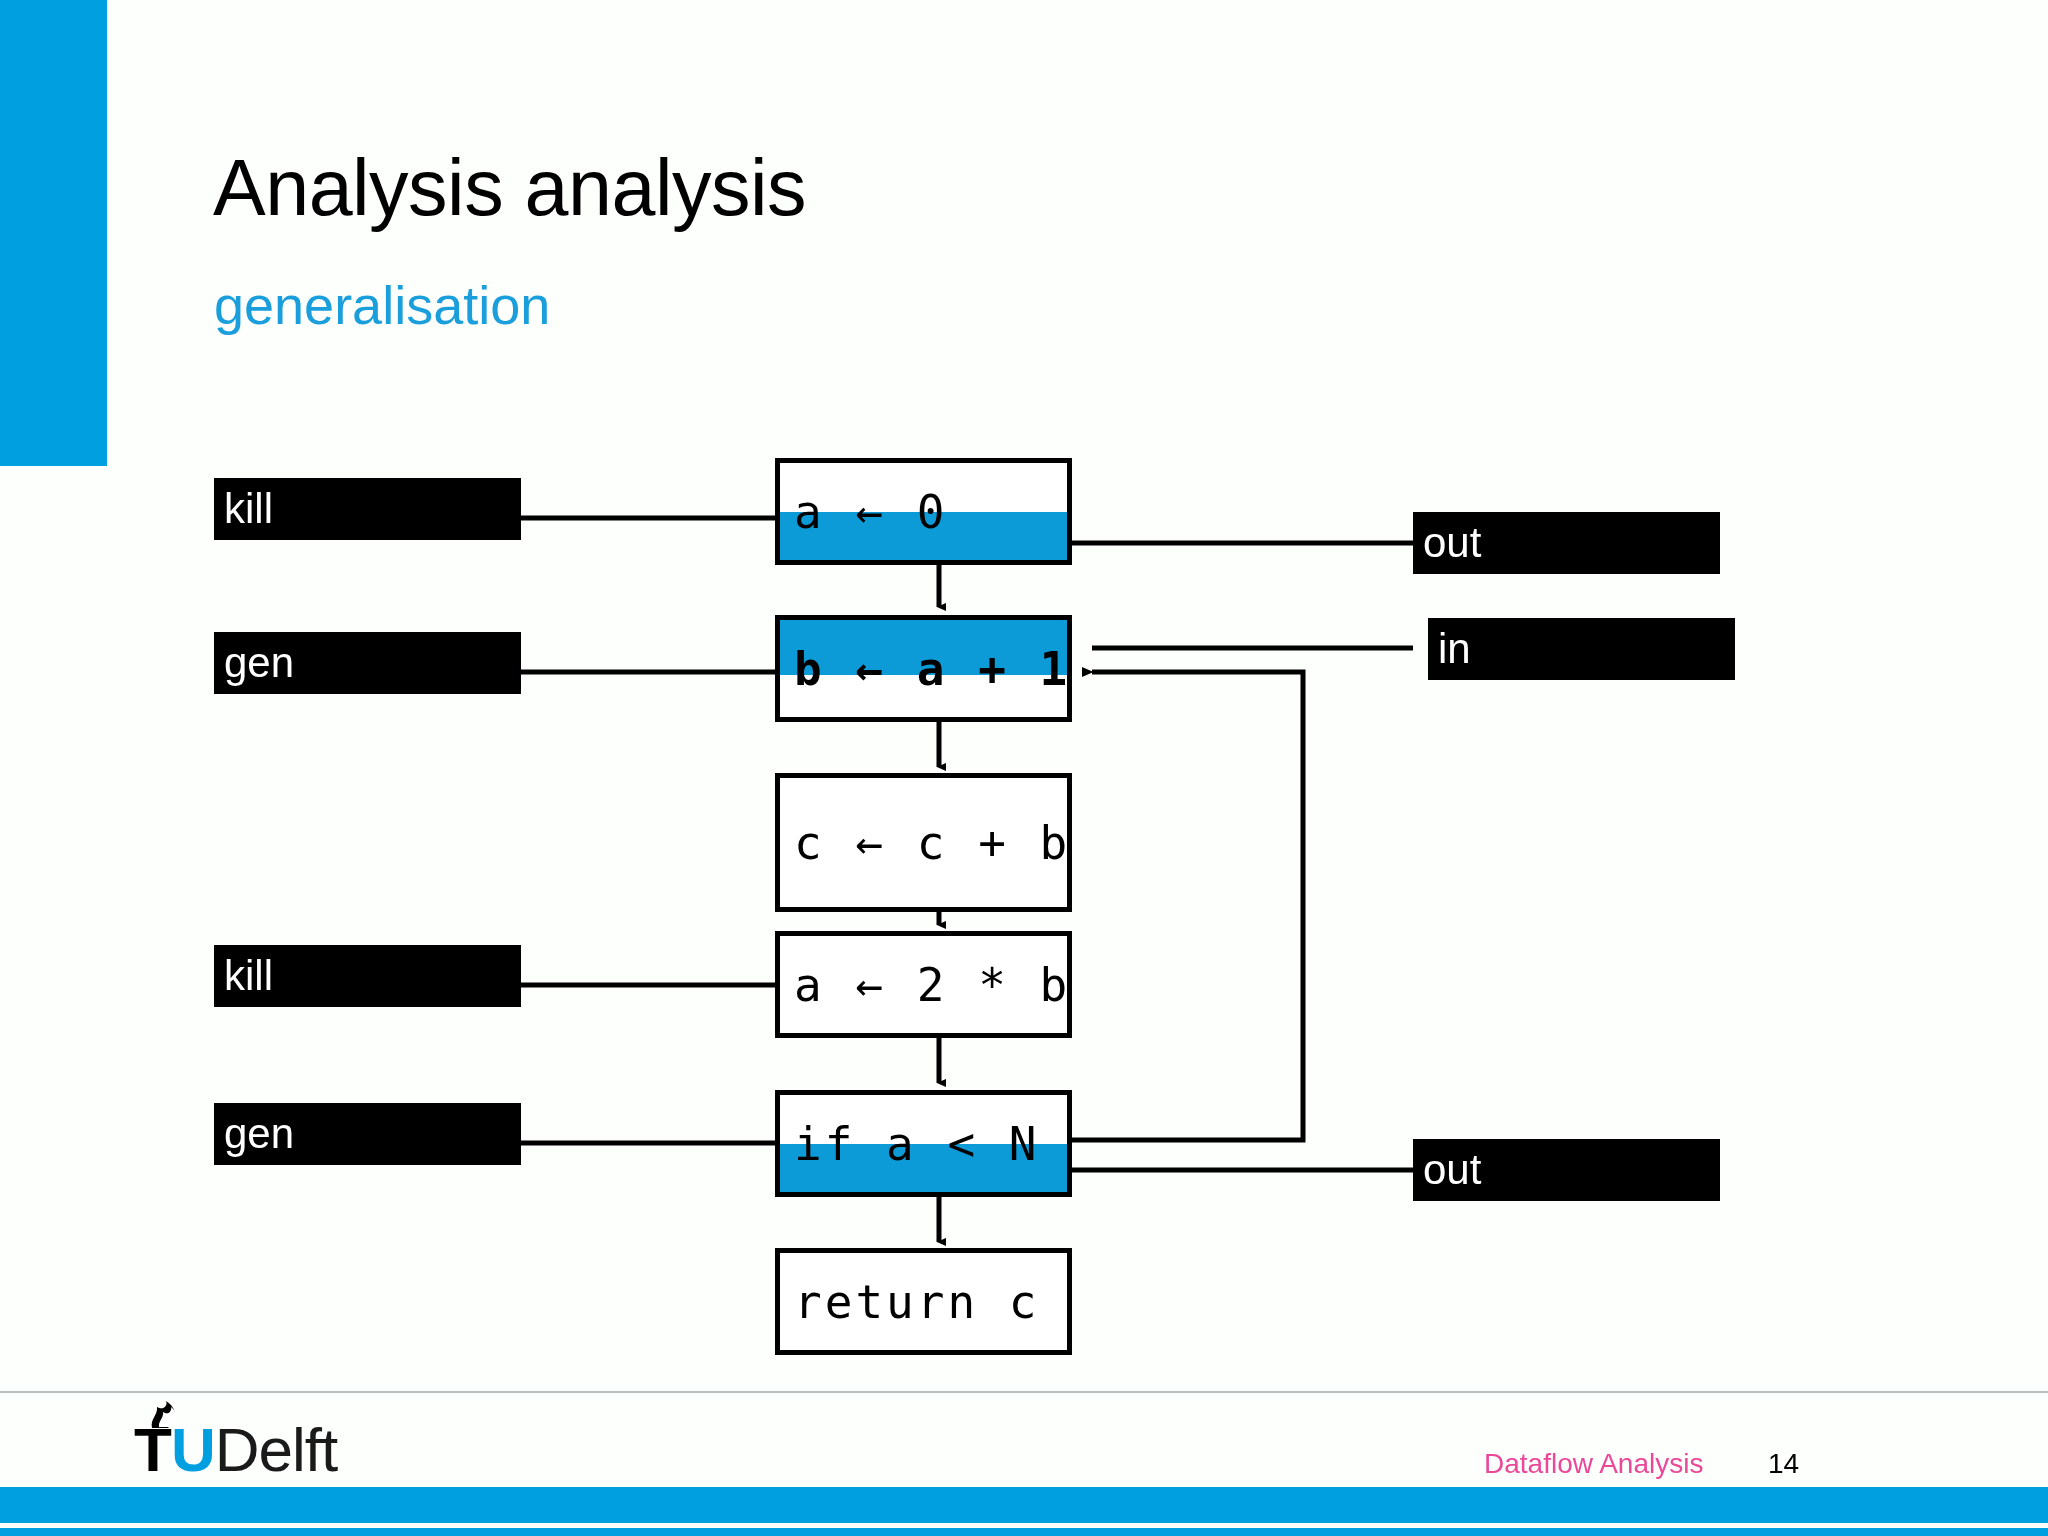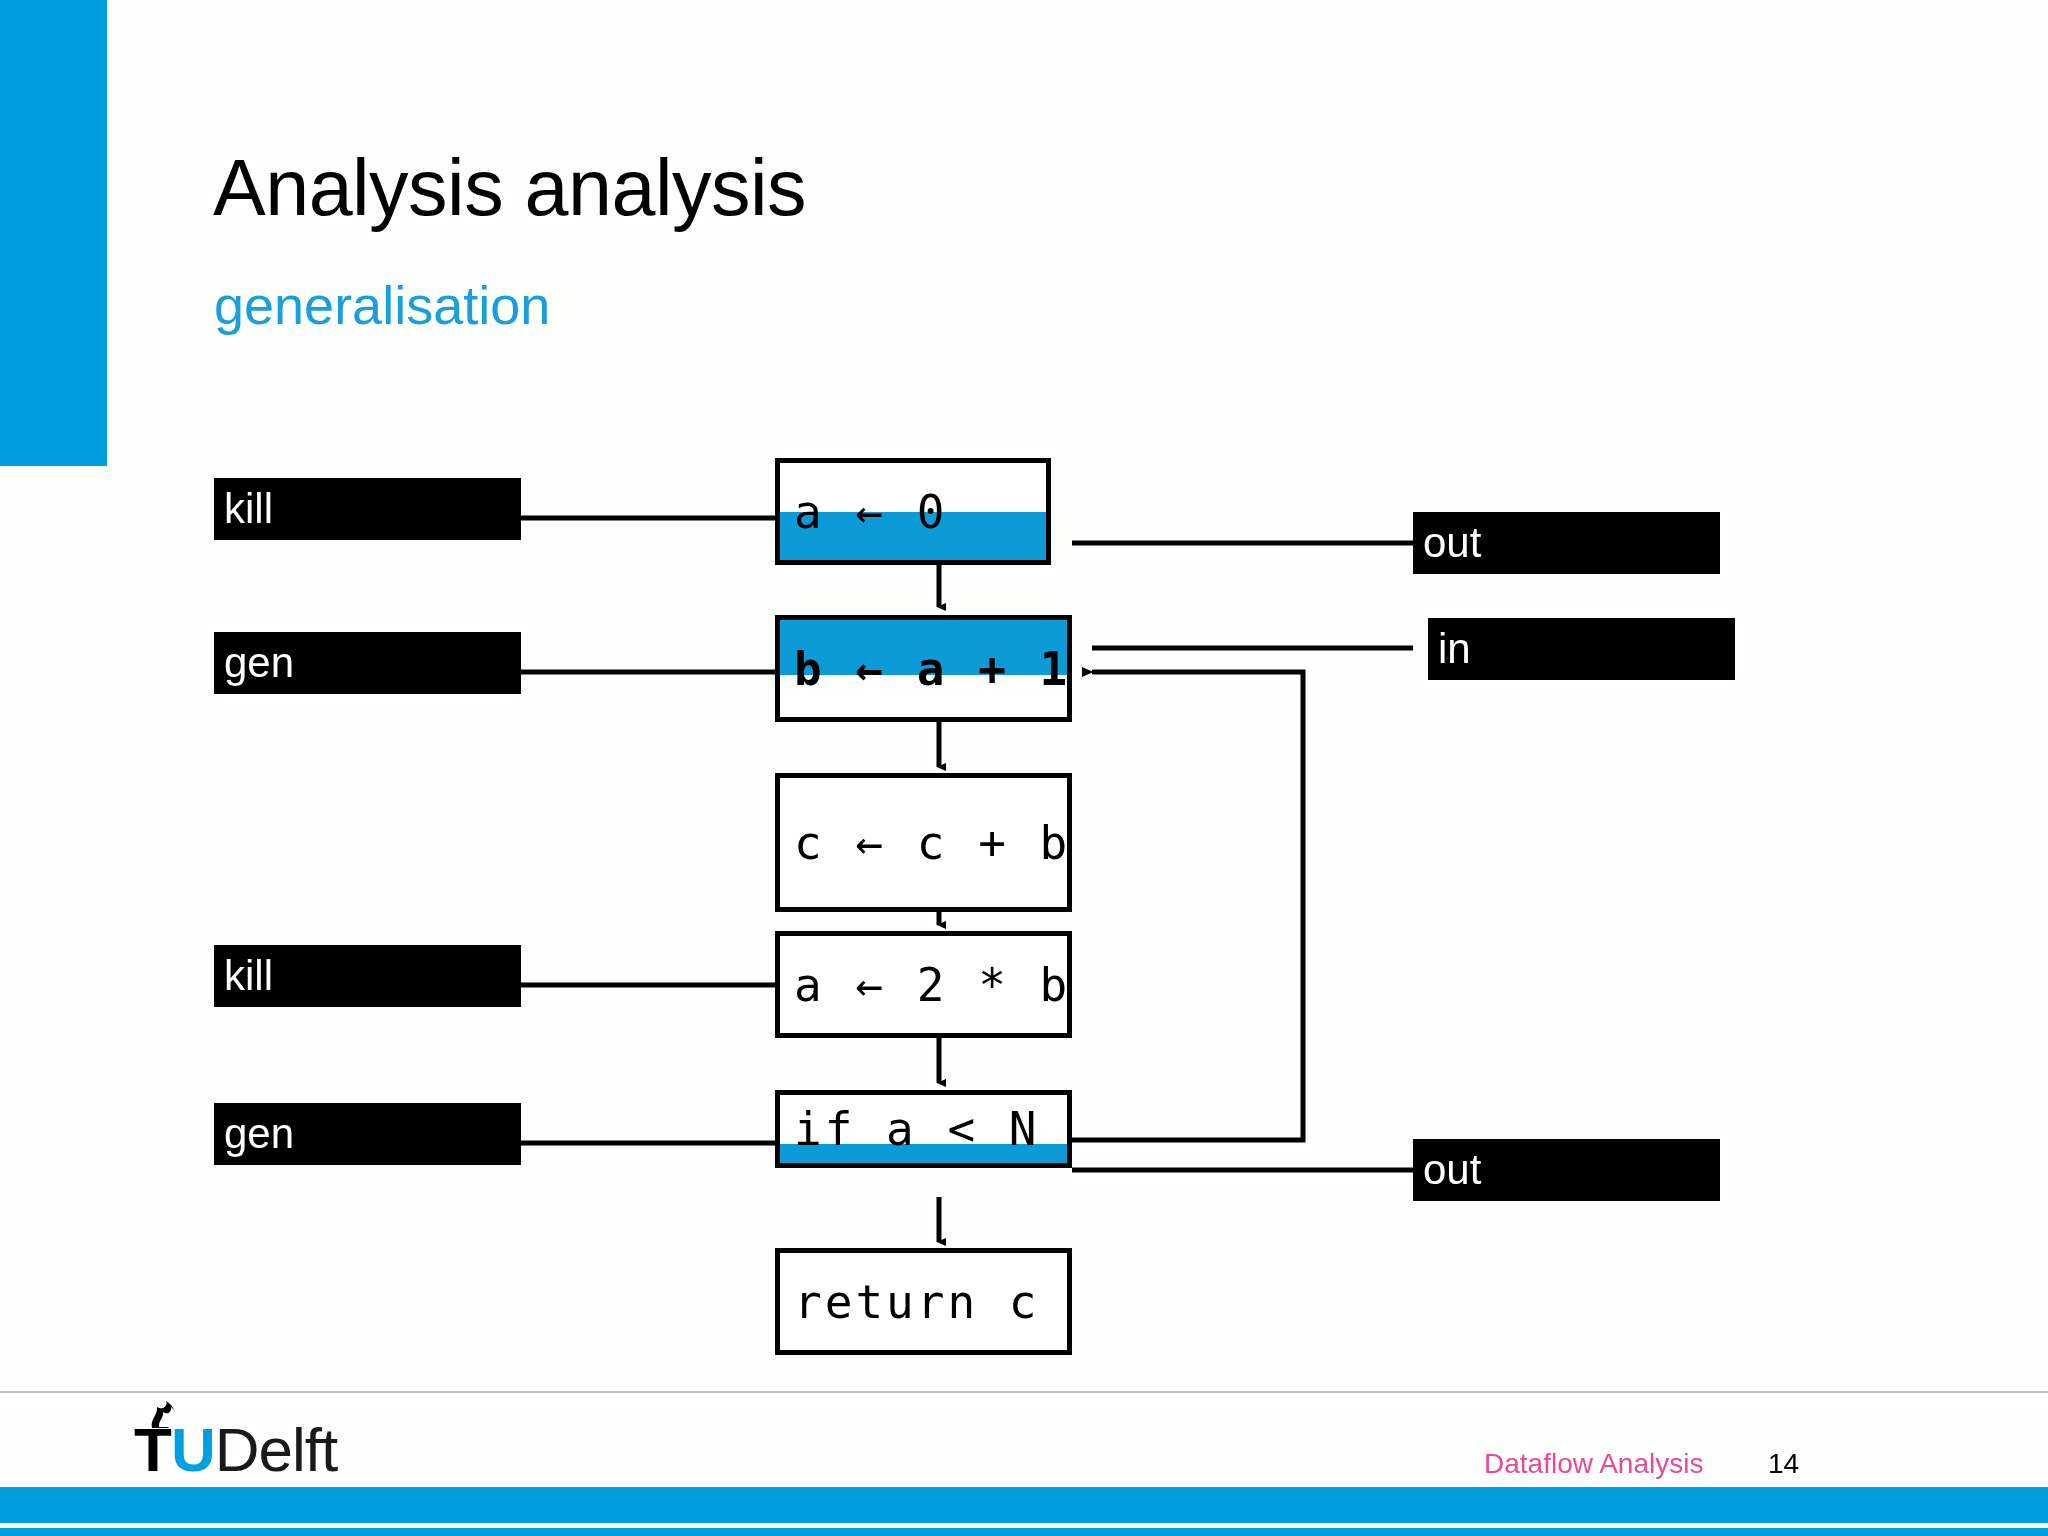--- a/index.html
+++ b/index.html
@@ -184,39 +184,39 @@
       <line x1="521" y1="1143" x2="775" y2="1143"></line>
     </g>
 
     <g stroke="#000000" stroke-width="5" fill="none">
       <line x1="1072" y1="543" x2="1413" y2="543"></line>
       <line x1="1092" y1="648" x2="1413" y2="648"></line>
       <line x1="1072" y1="1170" x2="1413" y2="1170"></line>
     </g>
   </svg>
 
-  <div class="code-box" style="left:775px; top:458px; width:276px; height:107px;">
+  <div class="code-box" style="left:775px; top:458px; width:297px; height:107px;">
     <div class="band" style="top:49px; bottom:0;"></div>
     <div class="code-text">a ← 0</div>
   </div>
 
   <div class="code-box" style="left:775px; top:615px; width:297px; height:107px;font-weight:bold;">
     <div class="band" style="top:0; height:55px;"></div>
     <div class="code-text">b ← a + 1</div>
   </div>
 
   <div class="code-box" style="left:775px; top:773px; width:297px; height:139px;">
     <div class="code-text">c ← c + b</div>
   </div>
 
   <div class="code-box" style="left:775px; top:931px; width:297px; height:107px;">
     <div class="code-text">a ← 2 * b</div>
   </div>
 
-  <div class="code-box" style="left:775px; top:1090px; width:297px; height:78px;">
+  <div class="code-box" style="left:775px; top:1090px; width:297px; height:107px;">
     <div class="band" style="top:49px; bottom:0;"></div>
     <div class="code-text">if a &lt; N</div>
   </div>
 
   <div class="code-box" style="left:775px; top:1248px; width:297px; height:107px;">
     <div class="code-text">return c</div>
   </div>
 
   <div class="tag" style="left:214px; top:478px; width:307px; height:62px;">
     <span>kill</span>

